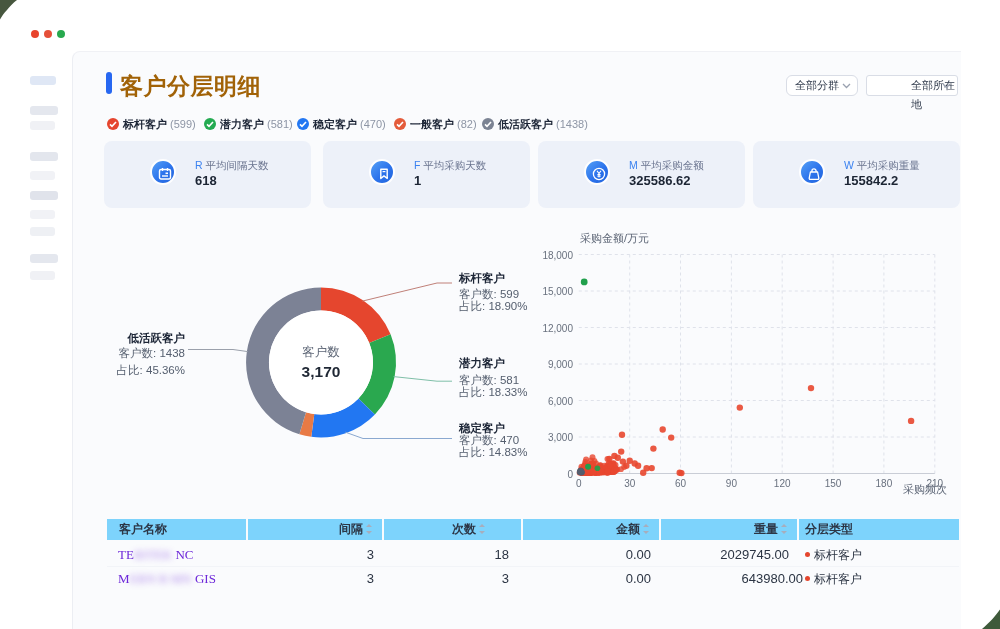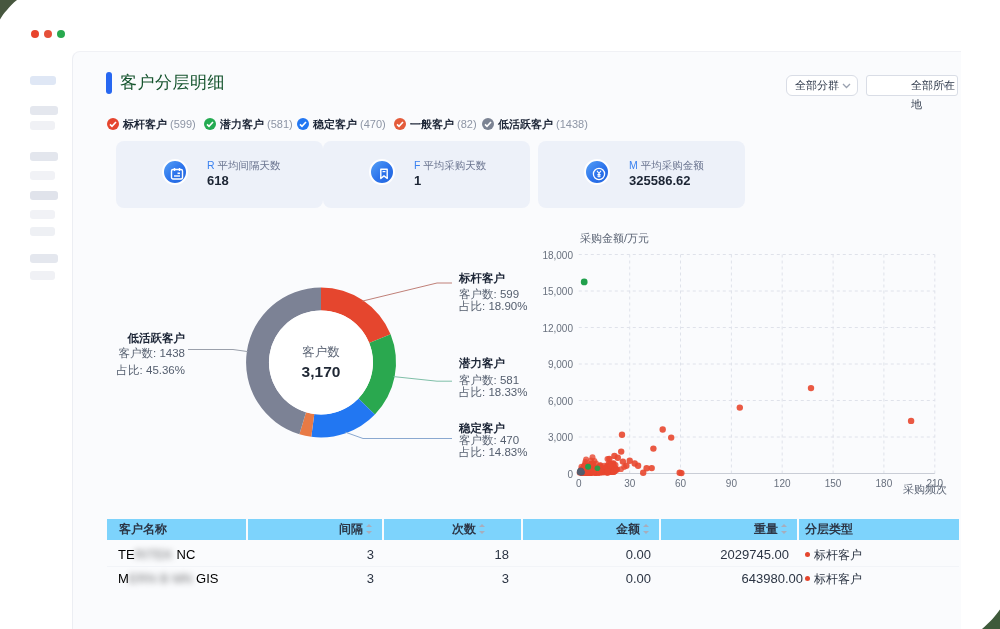--- a/index.html
+++ b/index.html
@@ -3,21 +3,21 @@
 <meta charset="utf-8">
 <style>
 * { margin:0; padding:0; box-sizing:border-box; }
 body { width:1000px; height:629px; background:#fff; font-family:"Liberation Sans", sans-serif; overflow:hidden; }
 #stage { position:relative; width:1000px; height:629px; overflow:hidden; }
 .dot { position:absolute; width:8px; height:8px; border-radius:50%; top:30px; }
 .sbar { position:absolute; left:30px; border-radius:3px; }
 #panel { position:absolute; left:72px; top:51px; width:889px; height:578px; background:#fafbfd; border-left:1px solid #eceef3; border-top:1px solid #f0f1f5; border-radius:8px 0 0 0; }
 .abs { position:absolute; }
 #titlebar { left:106px; top:72px; width:6px; height:22px; background:#2767f1; border-radius:3px; }
-#title { left:120px; top:71px; font-size:17px; font-weight:400; color:#14532d; letter-spacing:0.5px;}
+#title { left:120px; top:71px; font-size:23px; font-weight:700; color:#a16207; letter-spacing:0.5px;}
 .drop { position:absolute; top:75px; height:21px; background:#fff; border:1px solid #d9dde6; border-radius:3px; font-size:11px; color:#323c4d; line-height:19px; padding-left:8px; }
 .drop svg { position:absolute; right:6px; top:7px; }
 .leg { position:absolute; top:117px; height:14px; font-size:11px; color:#1d2637; font-weight:700; }
 .leg .cnt { color:#8d95a5; font-weight:400; }
 .badge { position:absolute; left:0; top:1px; width:12px; height:12px; border-radius:50%; }
 .badge svg { position:absolute; left:2px; top:3px; }
 .leg span.txt { position:absolute; left:16px; top:0; white-space:nowrap; }
 .card { position:absolute; top:141px; height:67px; background:#edf1f9; border-radius:8px; }
 .cicon { position:absolute; left:46px; top:18px; width:26px; height:26px; border-radius:50%; border:2px solid #fefeff; background:linear-gradient(135deg,#55a0f6 0%,#2c73ec 55%,#2265dc 100%); }
 .cicon svg { position:absolute; left:6px; top:6px; }
@@ -25,21 +25,21 @@
 .clabel b { color:#3b82f0; font-weight:400; }
 .cvalue { position:absolute; left:91px; top:32px; font-size:13px; font-weight:700; color:#1c2534; }
 #tblhead { position:absolute; left:107px; top:519px; width:852px; height:21px; background:#7dd3fc; }
 .th { position:absolute; top:0; height:21px; font-size:12px; font-weight:700; color:#2c3646; line-height:21px; }
 .thsep { position:absolute; top:0; width:2px; height:21px; background:#fafbfd; }
 .sort { display:inline-block; position:relative; width:8px; height:12px; vertical-align:-2px; margin-left:3px; }
 .sort:before { content:""; position:absolute; left:0; top:1px; border-left:3px solid transparent; border-right:3px solid transparent; border-bottom:3.5px solid #a7adbc; }
 .sort:after { content:""; position:absolute; left:0; bottom:1px; border-left:3px solid transparent; border-right:3px solid transparent; border-top:3.5px solid #a7adbc; }
 .trow { position:absolute; left:107px; width:852px; height:24px; font-size:13px; color:#2b3443; }
 .cell { position:absolute; top:0; line-height:24px; white-space:nowrap; }
-.link { color:#000000; }
+.link { color:#6d28d9;font-family:Liberation Serif, serif; }
 .rdot { display:inline-block; width:5px; height:5px; border-radius:50%; background:#e5462e; vertical-align:2px; margin-right:4px; }
 .blur { filter:blur(3px); opacity:0.55; }
 </style>
 </head>
 <body>
 <div id="stage">
   <svg style="position:absolute;left:0;top:0;" width="24" height="24" viewBox="0 0 24 24">
       <path d="M0 0 L17 0 C13 3 10 6 7 10 C4 13 2 16 0 19.5 Z" fill="#47573f"></path>
     </svg>
 <svg style="position:absolute;right:0;bottom:0;" width="24" height="24" viewBox="0 0 24 24">
@@ -101,21 +101,21 @@
       <span class="txt">一般客户<span class="cnt">&nbsp;(82)</span></span>
     </div>
 <div class="leg" style="left:482px;">
       <span class="badge" style="background:#7b8393;">
         <svg width="8" height="7" viewBox="0 0 8 7">
           <path d="M1 3.4l2 2L7 1" stroke="#fff" stroke-width="1.6" fill="none"></path>
         </svg>
       </span>
       <span class="txt">低活跃客户<span class="cnt">&nbsp;(1438)</span></span>
     </div>
-<div class="card" style="left:116px;width:207px;text-decoration:underline;">
+<div class="card" style="left:104px;width:207px;text-decoration:underline;">
       <div class="cicon">
         <svg width="14" height="14" viewBox="0 0 14 14">
           <rect x="1.5" y="2.5" width="11" height="9.5" rx="1.5" fill="none" stroke="#fff" stroke-width="1.4"></rect>
           <path d="M4.5 1v3M9.5 1v3" stroke="#fff" stroke-width="1.4"></path>
           <path d="M4 9h6" stroke="#fff" stroke-width="1.4"></path>
           <rect x="7.5" y="5.5" width="2.5" height="1.6" fill="#fff"></rect>
         </svg>
       </div>
       <div class="clabel"><b>R</b> 平均间隔天数</div>
       <div class="cvalue">618</div>
@@ -132,20 +132,30 @@
     </div>
 <div class="card" style="left:538px;width:207px;">
       <div class="cicon">
         <svg width="14" height="14" viewBox="0 0 14 14">
           <circle cx="7" cy="7" r="5.6" fill="none" stroke="#fff" stroke-width="1.3"></circle>
           <path d="M5 3.8L7 6.6l2-2.8M7 6.6v3.8M5.4 7.6h3.2M5.4 9.2h3.2" stroke="#fff" stroke-width="1.1" fill="none"></path>
         </svg>
       </div>
       <div class="clabel"><b>M</b> 平均采购金额</div>
       <div class="cvalue">325586.62</div>
+    </div>
+<div class="card" style="left:753px;width:207px;">
+      <div class="cicon">
+        <svg width="14" height="14" viewBox="0 0 14 14">
+          <path d="M4.9 5V4a2.1 2.1 0 1 1 4.2 0v1" fill="none" stroke="#fff" stroke-width="1.3"></path>
+          <path d="M3.4 5h7.2l1.2 6.2a1 1 0 0 1-1 1.2H3.2a1 1 0 0 1-1-1.2z" fill="none" stroke="#fff" stroke-width="1.3" stroke-linejoin="round"></path>
+        </svg>
+      </div>
+      <div class="clabel"><b>W</b> 平均采购重量</div>
+      <div class="cvalue">155842.2</div>
     </div>
 <svg class="abs" style="left:95px;top:270px;" width="440" height="200" viewBox="0 0 440 200">
 <path d="M226.0 17.4A75.0 75.0 0 0 1 295.6 64.3L274.2 73.0A52.0 52.0 0 0 0 226.0 40.4Z" fill="#e5462e"></path>
 <path d="M295.6 64.3A75.0 75.0 0 0 1 279.9 144.5L263.4 128.5A52.0 52.0 0 0 0 274.2 73.0Z" fill="#2aa84f"></path>
 <path d="M279.9 144.5A75.0 75.0 0 0 1 216.3 166.8L219.3 144.0A52.0 52.0 0 0 0 263.4 128.5Z" fill="#2277f2"></path>
 <path d="M216.3 166.8A75.0 75.0 0 0 1 204.4 164.2L211.0 142.2A52.0 52.0 0 0 0 219.3 144.0Z" fill="#e87a45"></path>
 <path d="M204.4 164.2A75.0 75.0 0 0 1 226.0 17.4L226.0 40.4A52.0 52.0 0 0 0 211.0 142.2Z" fill="#7c8295"></path>
 <circle cx="226" cy="92.4" r="52" fill="#fff"></circle>
 <text x="226" y="86" font-size="12.5" fill="#5c6575" text-anchor="middle">客户数</text>
 <text x="226" y="107" font-size="15.5" font-weight="bold" fill="#1f2734" text-anchor="middle">3,170</text>

